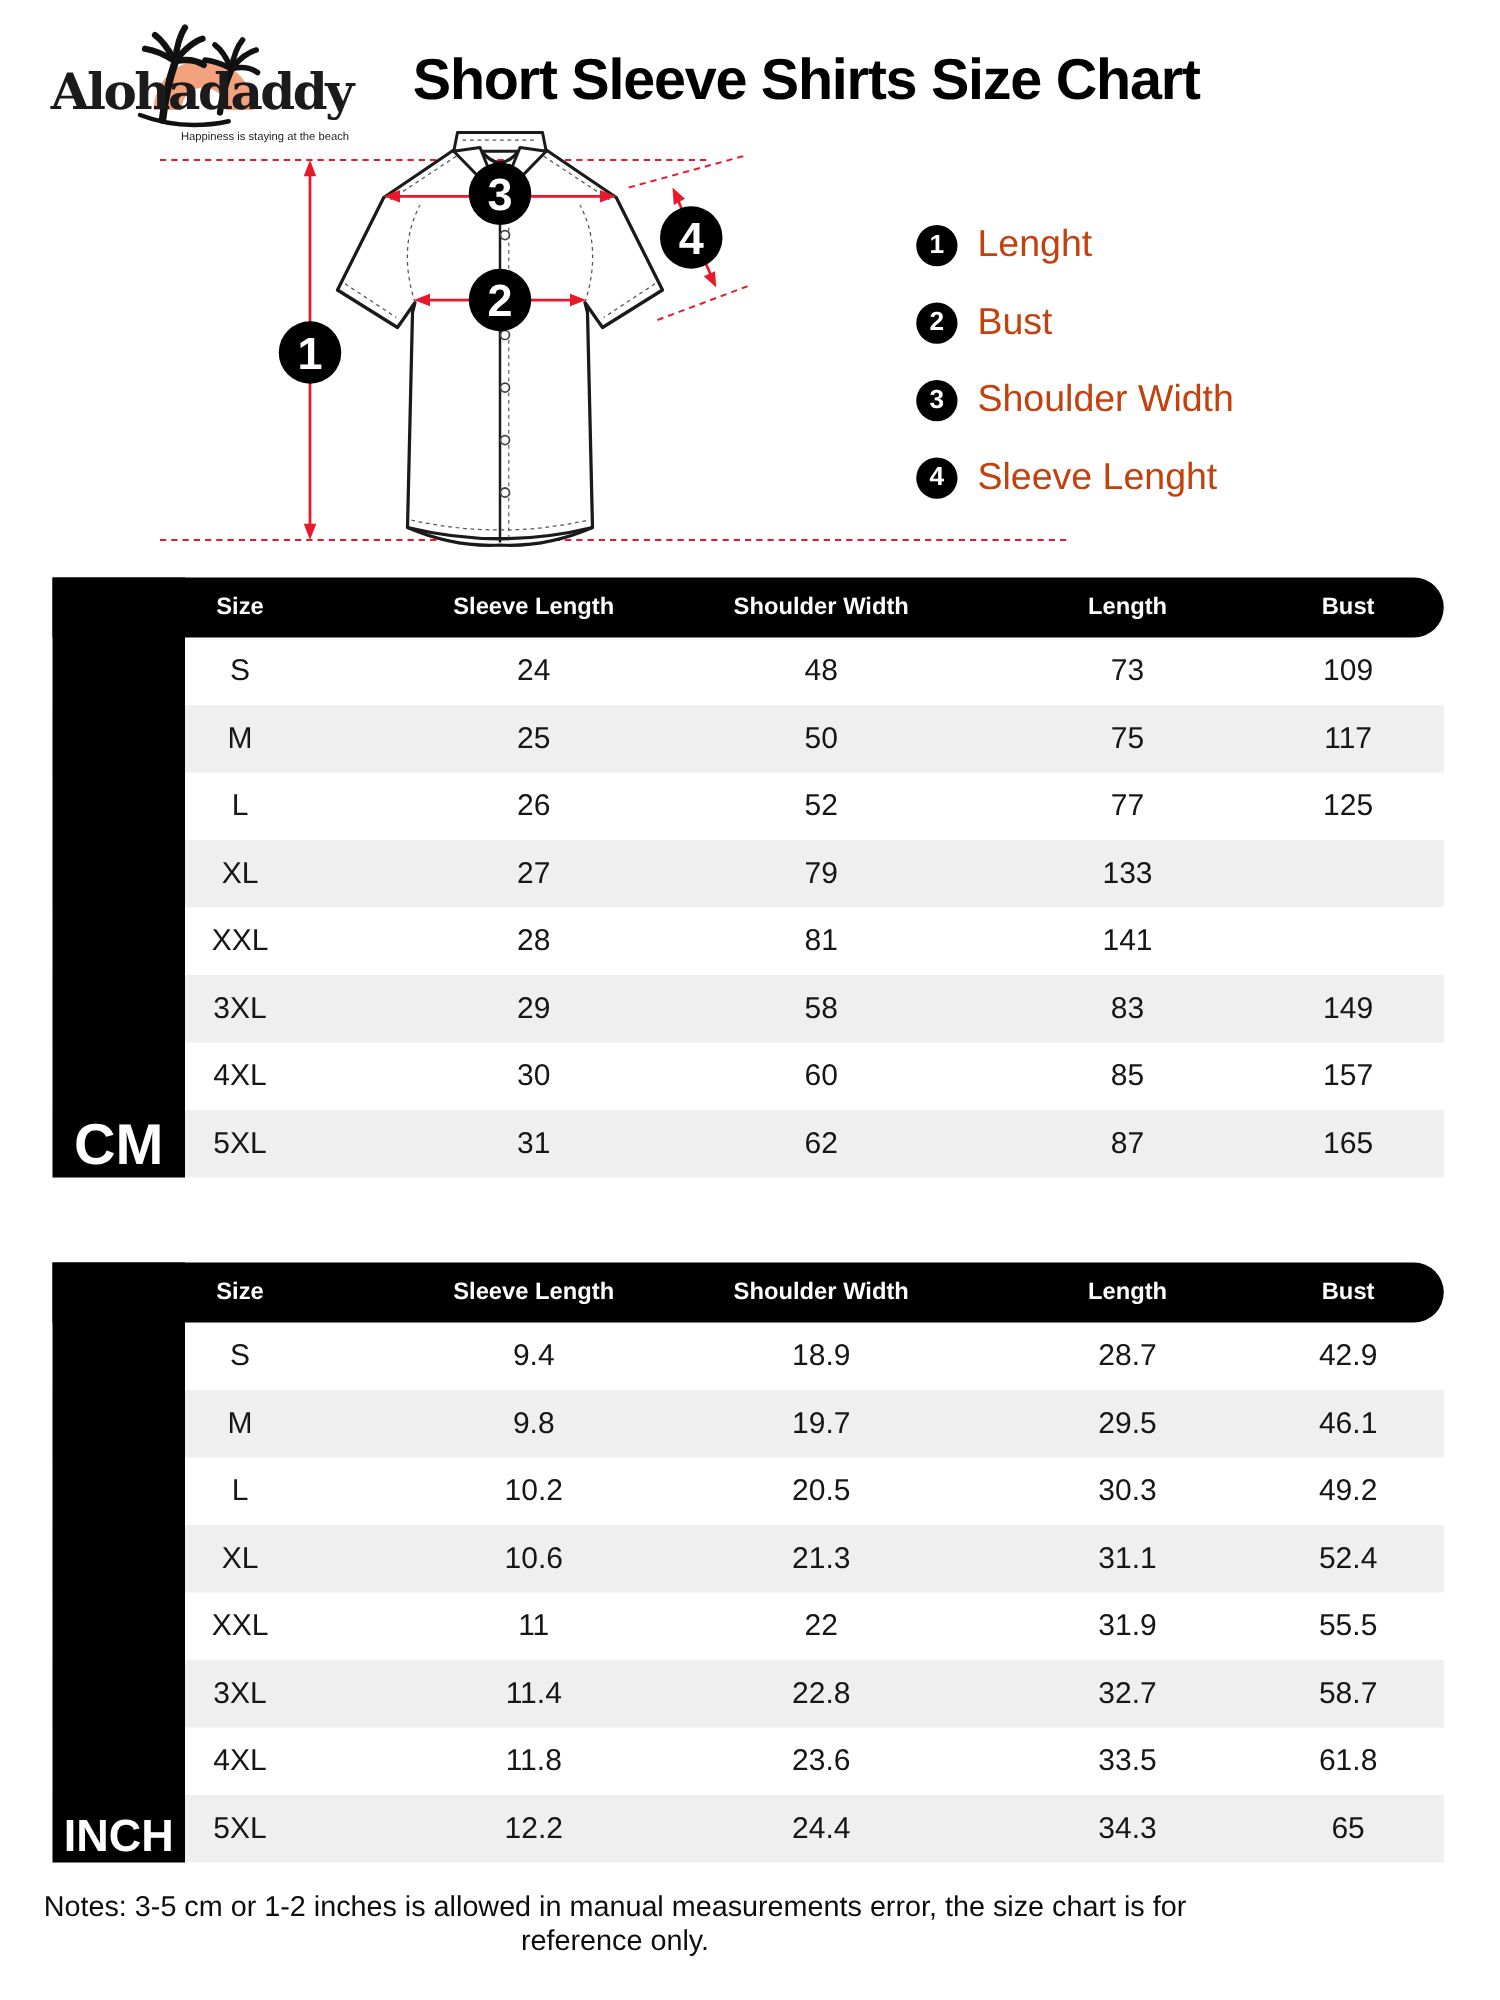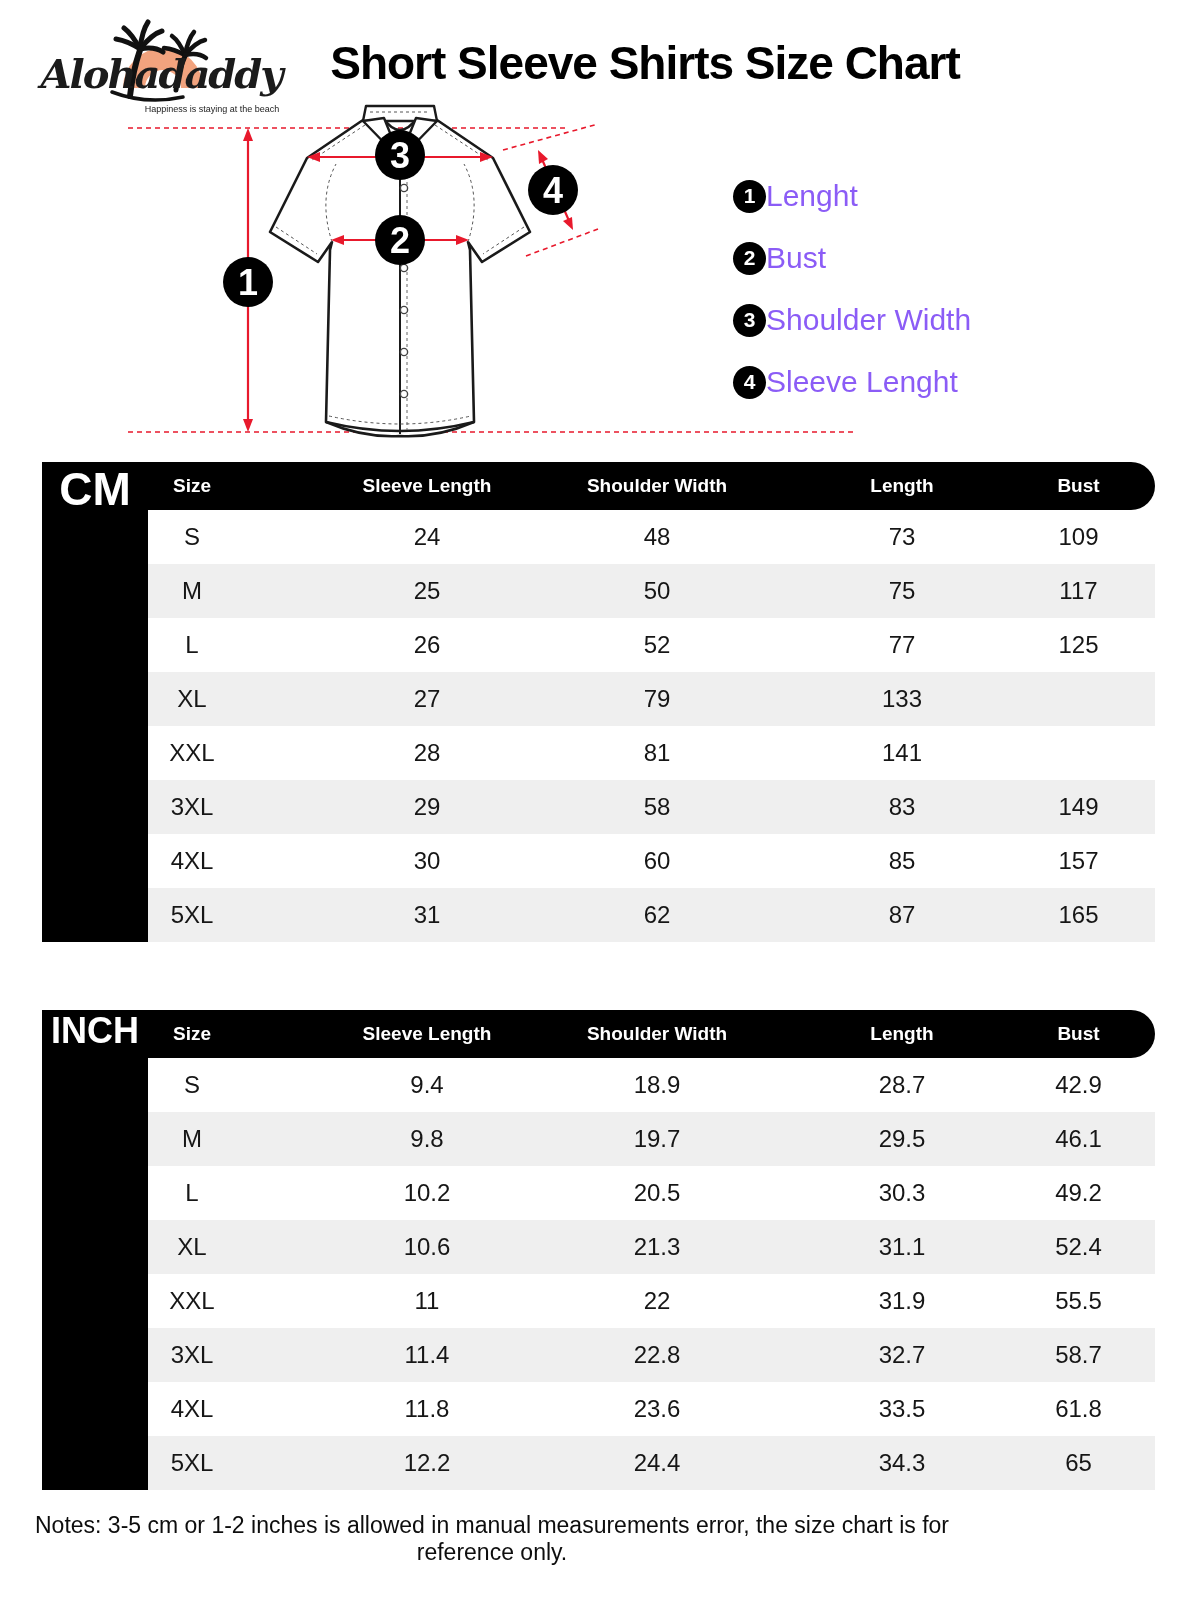--- a/index.html
+++ b/index.html
@@ -3,44 +3,44 @@
 <meta charset="utf-8">
 <style>
   html,body{margin:0;padding:0;background:#fff;}
   .page{position:relative;width:1200px;height:1600px;background:#ffffff;overflow:hidden;
         font-family:"Liberation Sans",sans-serif;color:#111;}
 
   
   .logo{position:absolute;left:36px;top:6px;width:250px;height:112px;}
   .logo-art{position:absolute;left:52px;top:2px;}
   .logo-name{position:absolute;left:0px;top:44px;width:250px;text-align:center;
-             font-family:"DejaVu Serif",serif;font-style:italic;font-weight:bold;
+             font-family:"DejaVu Serif",serif;font-weight:bold;
              font-size:40px;letter-spacing:-2px;color:#1b1b1b;white-space:nowrap;}
   .logo-tagline{position:absolute;left:96px;top:98px;width:160px;text-align:center;
                 font-size:9px;color:#222;white-space:nowrap;}
 
   
   .page-title{position:absolute;left:300px;top:36px;width:690px;text-align:center;
               font-size:46px;font-weight:bold;letter-spacing:-1px;color:#000;white-space:nowrap;}
 
   
   .diagram{position:absolute;left:120px;top:100px;}
 
   
   .legend{position:absolute;left:733px;top:178px;}
   .legend-row{display:flex;align-items:center;height:36px;margin-bottom:26px;}
   .legend-badge{width:33px;height:33px;border-radius:50%;background:#000;color:#fff;
                 display:flex;align-items:center;justify-content:center;
                 font-size:21px;font-weight:bold;flex:0 0 33px;}
-  .legend-label{font-size:30px;color:#8b5cf6;white-space:nowrap;}
+  .legend-label{margin-left:16px;font-size:30px;color:#c2410c;white-space:nowrap;}
 
   
   .size-table{position:absolute;left:42px;width:1113px;height:480px;}
   .unit-band{position:absolute;left:0;top:0;width:106px;height:480px;background:#000;
-             display:flex;align-items:flex-start;justify-content:center;z-index:2;}
+             display:flex;align-items:flex-end;justify-content:center;z-index:2;}
   .unit-label{color:#fff;font-weight:bold;font-size:46px;letter-spacing:0px;}
   .size-table.inch .unit-label{font-size:36px;}
   .thead{position:relative;z-index:1;height:48px;background:#000;border-radius:0 24px 24px 0;
          display:grid;grid-template-columns:300px 170px 290px 200px 153px;align-items:center;}
   .th{color:#fff;font-weight:bold;font-size:19px;text-align:center;white-space:nowrap;}
   .trow{height:54px;display:grid;grid-template-columns:300px 170px 290px 200px 153px;align-items:center;}
   .trow:nth-child(even){background:#efefef;}
   .td{font-size:24px;color:#161616;text-align:center;white-space:nowrap;}
   .cm-table{top:462px;}
   .inch-table{top:1010px;}

